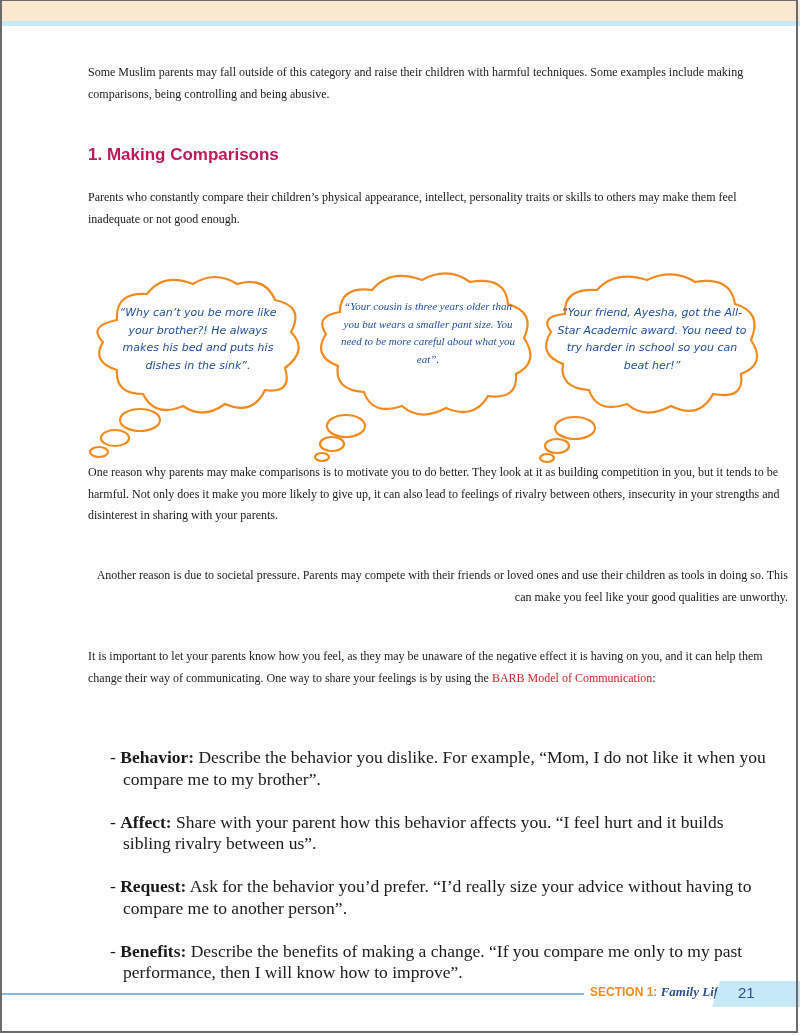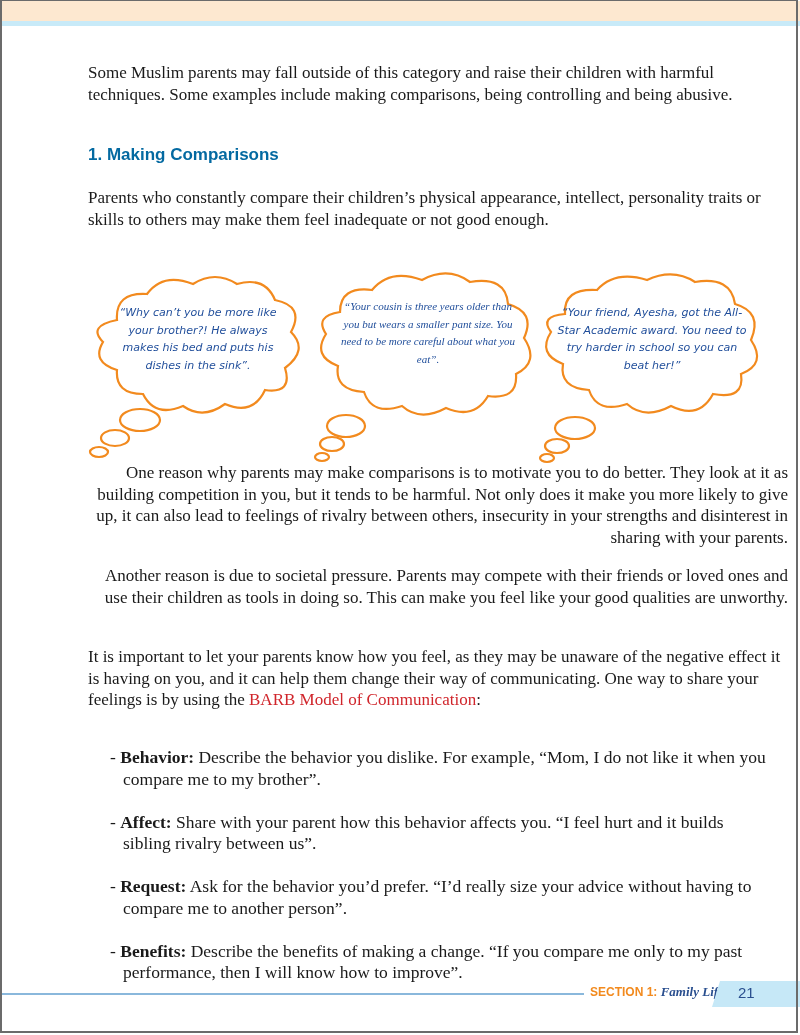--- a/index.html
+++ b/index.html
@@ -11,25 +11,25 @@
     }
     .frame {
       position: absolute; left: 0; top: 0; width: 798px; height: 1033px;
       border-top: 1px solid #6b6b6b; border-left: 2px solid #6b6b6b;
       border-right: 2px solid #6b6b6b; border-bottom: 2px solid #6b6b6b;
       box-sizing: border-box; pointer-events: none; z-index: 10;
     }
     .top-band-peach { position: absolute; left: 0; top: 1px; width: 800px; height: 20px; background: #fde8d0; }
     .top-band-blue { position: absolute; left: 0; top: 21px; width: 800px; height: 5px; background: #c8eaf8; }
 
-    .para { position: absolute; left: 88px; width: 700px; font-size: 17px; line-height: 21.5px; margin: 0; }
+    .para { position: absolute; left: 88px; width: 700px; font-size: 12px; line-height: 21.5px; margin: 0; }
     .heading {
       position: absolute; left: 88px; top: 145px; margin: 0;
       font-family: "Liberation Sans", "DejaVu Sans", sans-serif;
-      font-weight: bold; font-size: 17px; color: #0369a1;
+      font-weight: bold; font-size: 17px; color: #be185d;
     }
     .link { color: #d0252b; }
 
     .cloud { position: absolute; }
     .cloud svg { position: absolute; left: 0; top: 0; overflow: visible; }
     .cloud-text {
       position: absolute; text-align: center;
       font-family: "DejaVu Sans", sans-serif; font-style: oblique;
       font-size: 11px; line-height: 17.5px; color: #1f4d9a;
     }
@@ -90,21 +90,21 @@
 <div class="cloud" style="left:535px; top:270px; width:240px; height:190px;">
   <svg width="240" height="190">
     <path d="M30,44 Q28,18 62,20 Q80,0 112,10 Q138,-2 160,12 Q196,6 200,34 Q228,42 216,70 Q232,94 206,104 Q210,130 178,124 Q164,150 136,136 Q110,150 92,134 Q62,144 54,120 Q24,118 28,94 Q2,84 16,62 Q4,46 30,44 Z" fill="#fff" stroke="#f28a1e" stroke-width="2.2"></path>
     <ellipse cx="40" cy="158" rx="20" ry="11" fill="#fff" stroke="#f28a1e" stroke-width="2.2"></ellipse>
     <ellipse cx="22" cy="176" rx="12" ry="7" fill="#fff" stroke="#f28a1e" stroke-width="2.2"></ellipse>
     <ellipse cx="12" cy="188" rx="7" ry="4" fill="#fff" stroke="#f28a1e" stroke-width="2.2"></ellipse>
   </svg>
   <div class="cloud-text" style="left:22px; top:34px; width:190px;">“Your friend, Ayesha, got the All-Star Academic award. You need to try harder in school so you can beat her!”</div>
 </div>
 
-<p class="para" style="top:462px;text-align:right;">One reason why parents may make comparisons is to motivate you to do better. They look at it as building competition in you, but it tends to be harmful. Not only does it make you more likely to give up, it can also lead to feelings of rivalry between others, insecurity in your strengths and disinterest in sharing with your parents.</p>
+<p class="para" style="top:462px;">One reason why parents may make comparisons is to motivate you to do better. They look at it as building competition in you, but it tends to be harmful. Not only does it make you more likely to give up, it can also lead to feelings of rivalry between others, insecurity in your strengths and disinterest in sharing with your parents.</p>
 
 <p class="para" style="top:565px;text-align:right;">Another reason is due to societal pressure. Parents may compete with their friends or loved ones and use their children as tools in doing so. This can make you feel like your good qualities are unworthy.</p>
 
 <p class="para" style="top:646px;"><span>It is important to let your parents know how you feel, as they may be unaware of the negative effect it is having on you, and it can help them change their way of communicating. One way to share your feelings is by using the </span><span class="link">BARB Model of Communication</span><span>:</span></p>
 
 <ul class="list" style="top:747px;">
   <li>- <b>Behavior:</b><span> Describe the behavior you dislike. For example, “Mom, I do not like it when you compare me to my brother”.</span></li>
   <li>- <b>Affect:</b><span> Share with your parent how this behavior affects you. “I feel hurt and it builds sibling rivalry between us”.</span></li>
   <li>- <b>Request:</b><span> Ask for the behavior you’d prefer. “I’d really size your advice without having to compare me to another person”.</span></li>
   <li>- <b>Benefits:</b><span> Describe the benefits of making a change. “If you compare me only to my past performance, then I will know how to improve”.</span></li>

